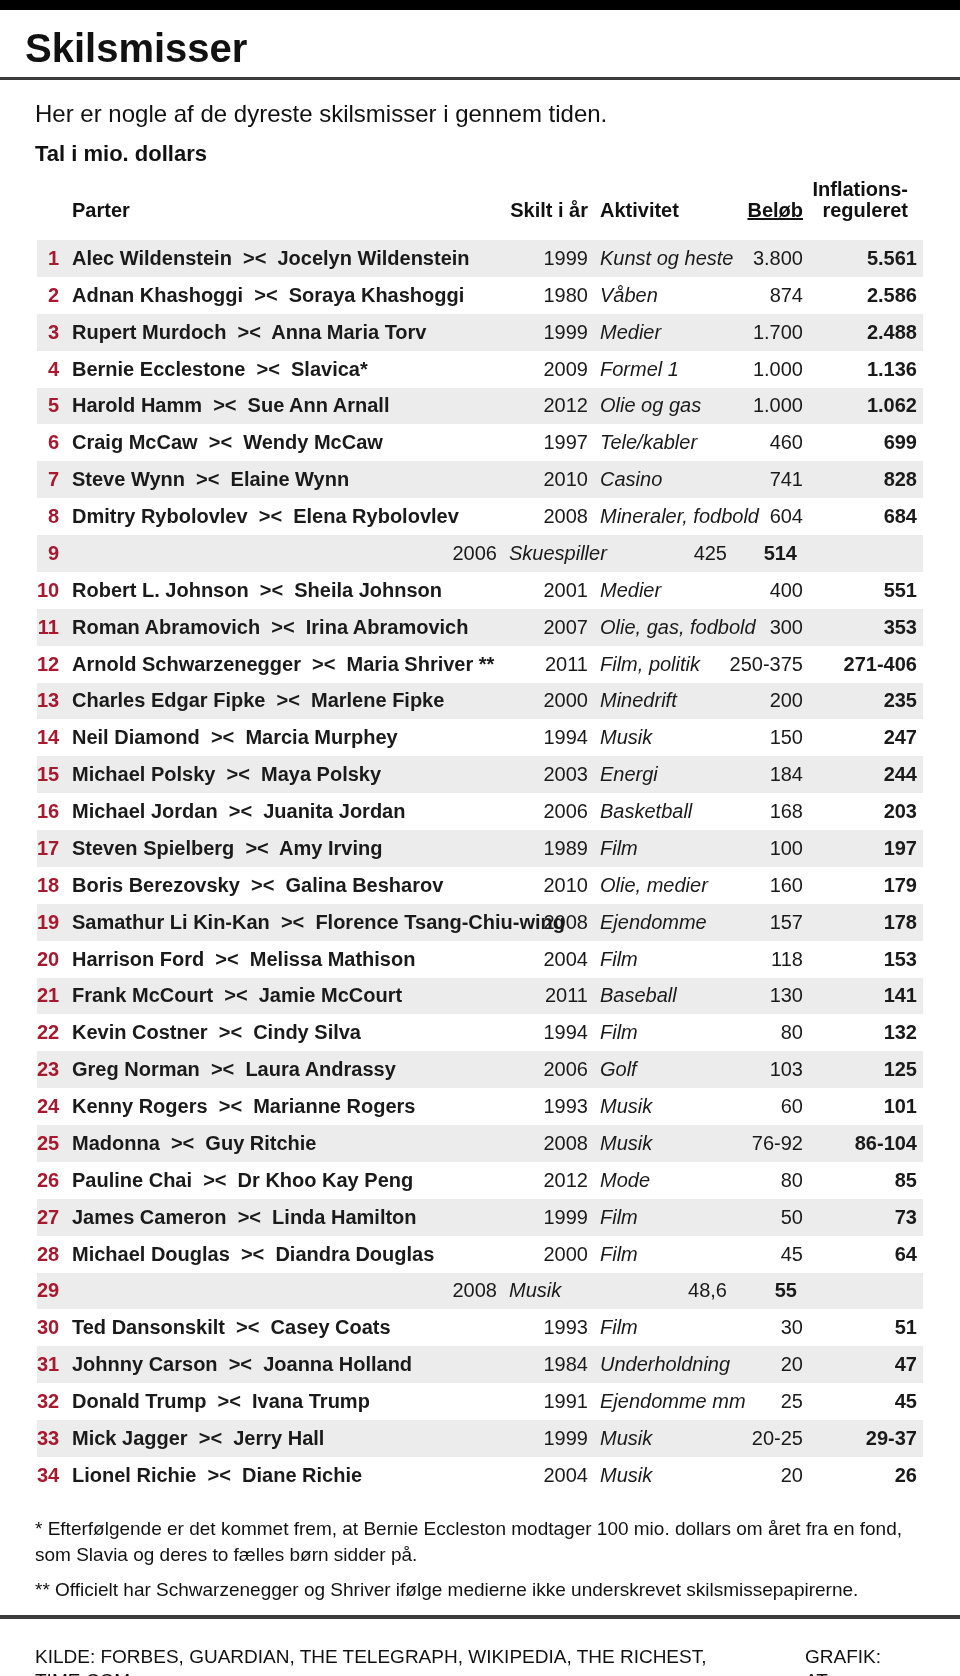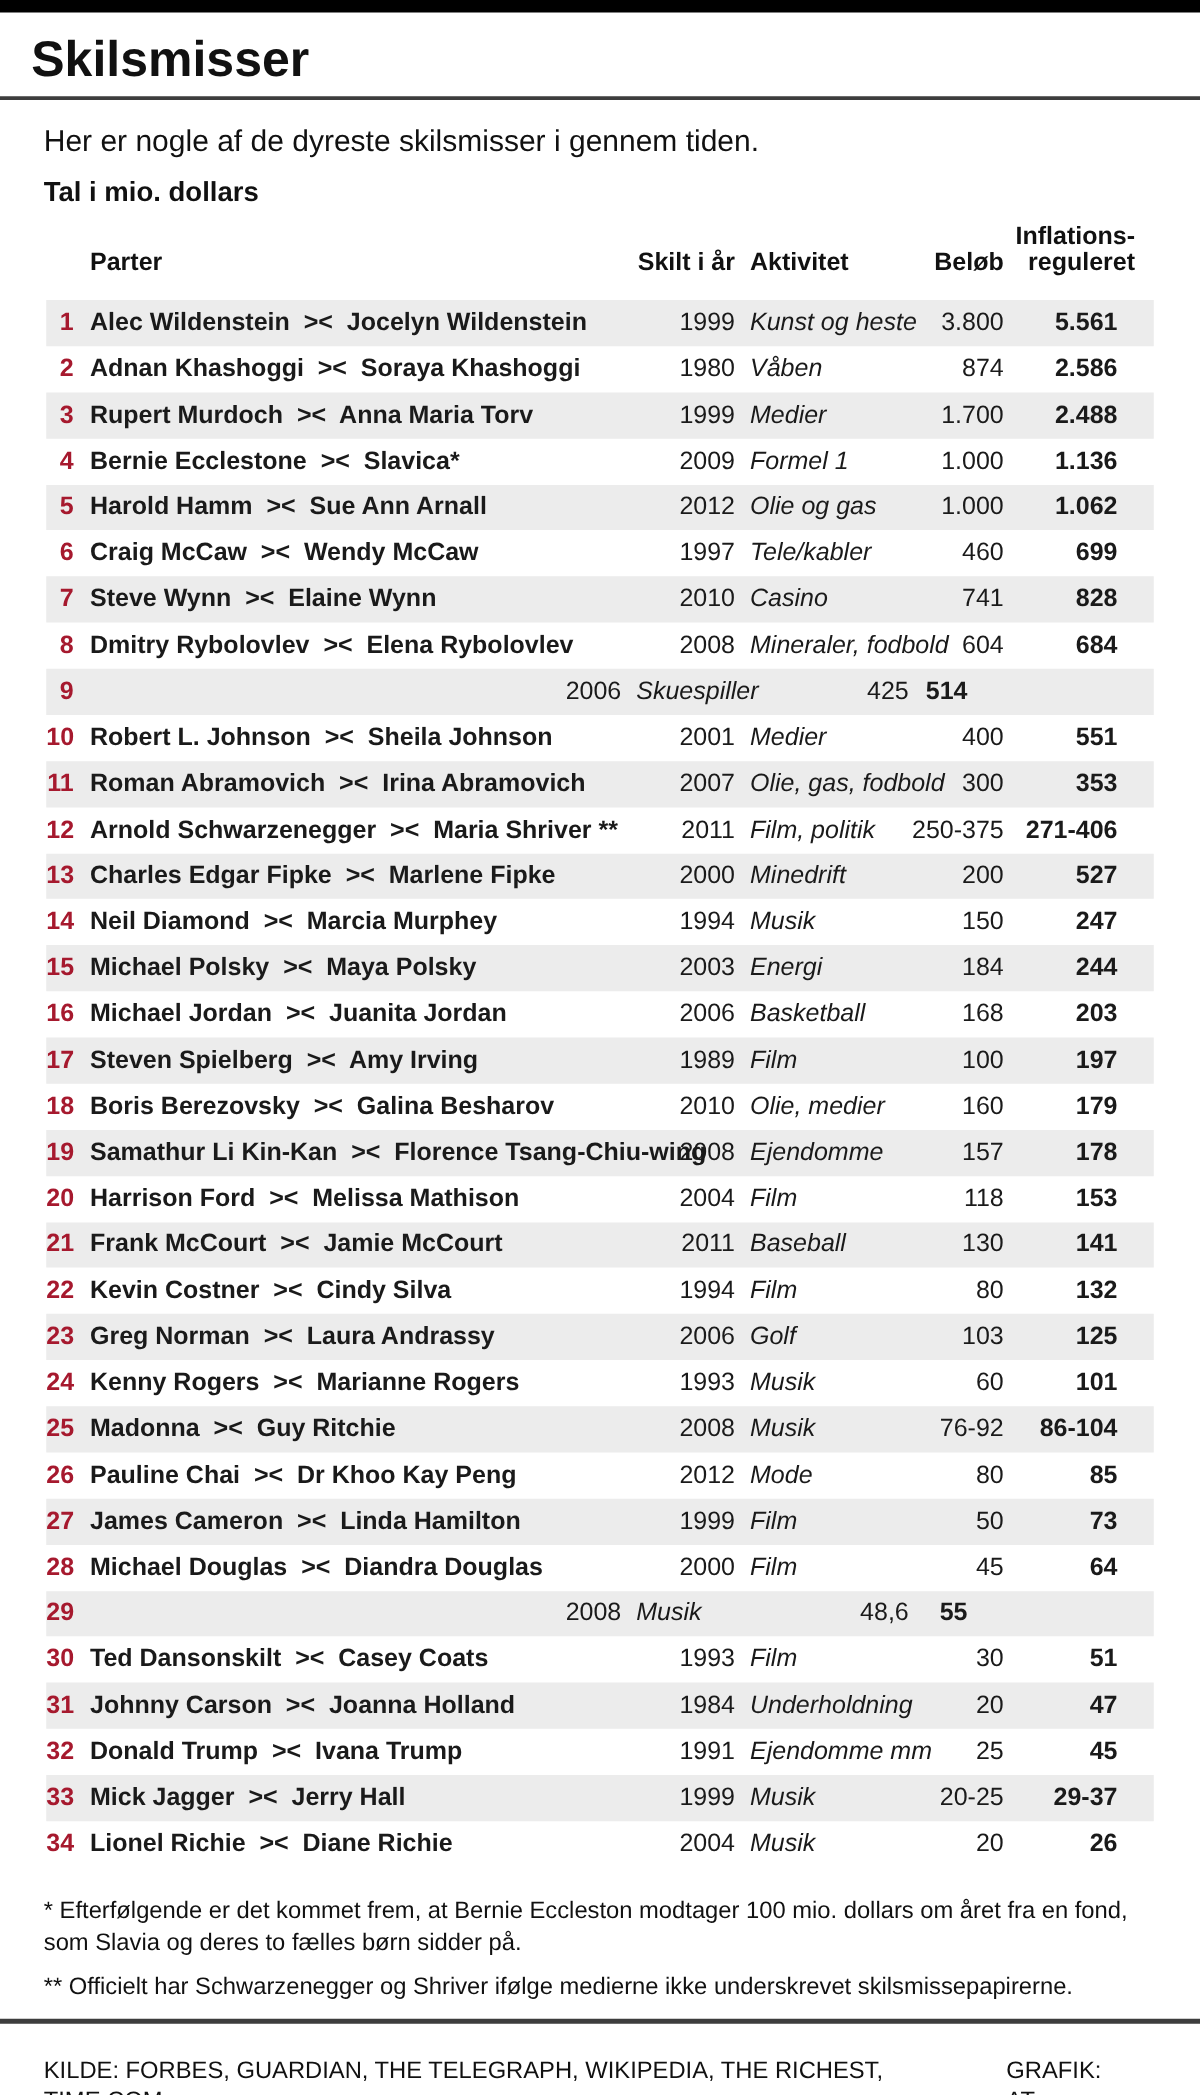--- a/index.html
+++ b/index.html
@@ -26,32 +26,32 @@
     grid-template-columns:22px 438px 91px 139px 76px 120px;
   }
   .thead {
     margin-top:4px; margin-bottom:19px;
     align-items:end;
     font-size:20px; font-weight:bold; line-height:21px; color:#111;
   }
   .h-parties { padding-left:13px; }
   .h-year { text-align:right; white-space:nowrap;margin-top:30px; }
   .h-activity { padding-left:12px; }
-  .h-amount { text-align:right; }
+  .h-amount { text-align:right;text-decoration:underline; }
   .h-adjusted { text-align:right; padding-right:15px; }
   .h-adjusted span { display:block; }
 
   .row { height:36.88px; align-items:center; font-size:20px; }
   .row:nth-child(odd) { background:#ececec; }
   .c-rank { text-align:right; font-weight:bold; color:#a6192e; }
   .c-parties { padding-left:13px; font-weight:bold; white-space:pre; overflow:visible; }
   .c-year { text-align:right; }
   .c-activity { padding-left:12px; font-style:italic; white-space:nowrap; overflow:visible; }
   .c-amount { text-align:right; white-space:nowrap; }
-  .c-adjusted { text-align:right; font-weight:bold; padding-right:29px; white-space:nowrap; }
+  .c-adjusted { text-align:right; font-weight:bold; padding-right:6px; white-space:nowrap; }
 
   .footnotes { margin:22px 25px 0 35px; width:900px; font-size:19px; line-height:26px; color:#111; }
   .footnotes p + p { margin-top:9px; }
 
   .rule-bottom { height:4px; background:#3d3d3d; margin-top:12px; }
   .footer {
     margin:26px 52px 0 35px;
     display:flex; justify-content:space-between;
     font-size:19px; line-height:24px; color:#111;
   }
@@ -186,21 +186,21 @@
     <div class="c-amount">250-375</div>
     <div class="c-adjusted">271-406</div>
   </div>
 
   <div class="row grid-cols">
     <div class="c-rank">13</div>
     <div class="c-parties">Charles Edgar Fipke  &gt;&lt;  Marlene Fipke</div>
     <div class="c-year">2000</div>
     <div class="c-activity">Minedrift</div>
     <div class="c-amount">200</div>
-    <div class="c-adjusted">527</div>
+    <div class="c-adjusted">235</div>
   </div>
 
   <div class="row grid-cols">
     <div class="c-rank">14</div>
     <div class="c-parties">Neil Diamond  &gt;&lt;  Marcia Murphey</div>
     <div class="c-year">1994</div>
     <div class="c-activity">Musik</div>
     <div class="c-amount">150</div>
     <div class="c-adjusted">247</div>
   </div>

